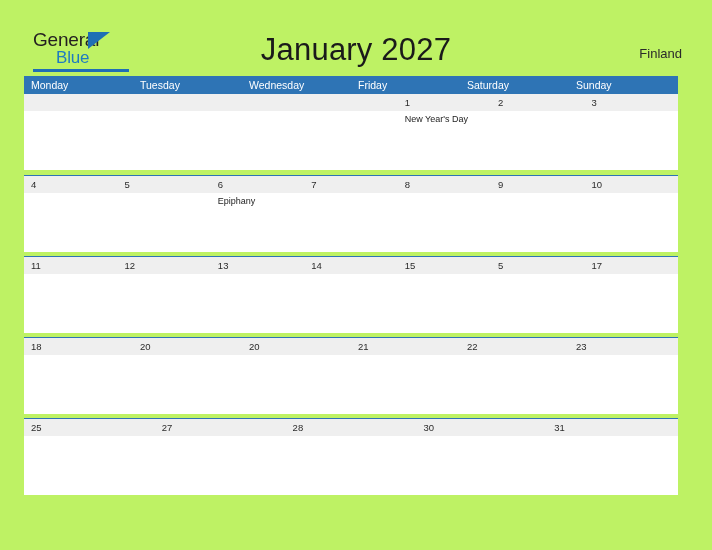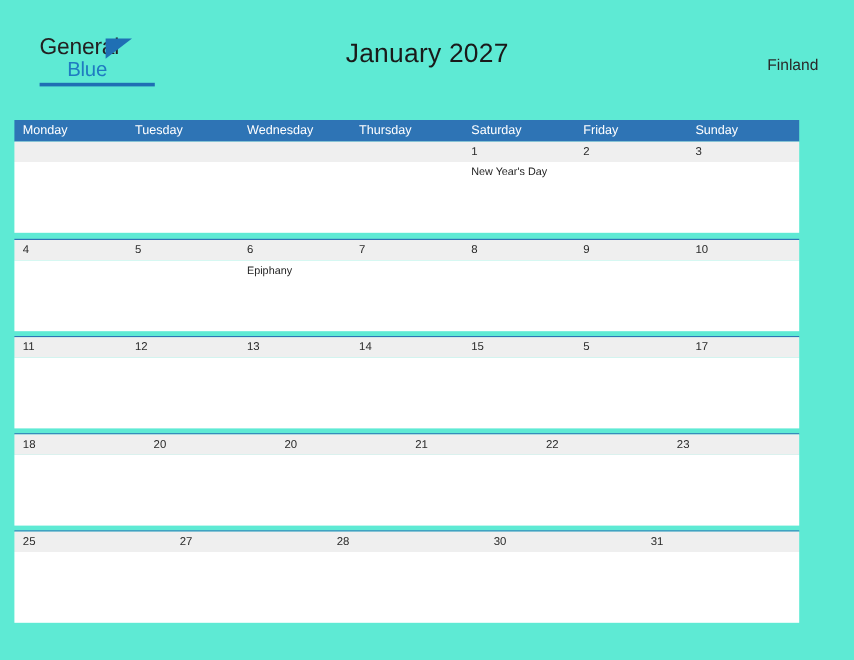--- a/index.html
+++ b/index.html
@@ -13,21 +13,21 @@
     background: #ffffff;
     font-family: "Liberation Sans", sans-serif;
     -webkit-font-smoothing: antialiased;
     overflow: hidden;
   }
 
   .page {
     position: relative;
     width: 712px;
     height: 550px;
-    background: #5eead4;
+    background: #bef264;
     text-decoration: underline;
   }
 
   
   .header {
     position: absolute;
     left: 0;
     top: 0;
     width: 712px;
     height: 76px;
@@ -77,40 +77,39 @@
     height: 3px;
     background: #1f6fb4;
   }
 
   .month-title {
     position: absolute;
     left: 0;
     top: 32px;
     width: 712px;
     text-align: center;
-    font-size: 22px;
+    font-size: 31px;
     color: #1a1a1a;
     letter-spacing: 0.2px;
   }
 
   .region-label {
     position: absolute;
     right: 30px;
     top: 46px;
     font-size: 13px;
     color: #2a2a2a;
   }
 
   
   .calendar {
     position: absolute;
-    left: 12px;
+    left: 24px;
     top: 76px;
     width: 654px;
-    margin-top: 24px;
   }
 
   .weekday-row {
     display: flex;
     width: 654px;
     height: 18px;
     background: #2e74b5;
   }
   .weekday {
     flex: 1 1 0;
@@ -187,23 +186,22 @@
     <div class="month-title">January 2027</div>
 
     <div class="region-label">Finland</div>
   </div>
 
   <div class="calendar">
     <div class="weekday-row">
         <div class="weekday">Monday</div>
         <div class="weekday">Tuesday</div>
         <div class="weekday">Wednesday</div>
-        <div class="weekday">Thursday</div>
+        <div class="weekday">Friday</div>
         <div class="weekday">Saturday</div>
-        <div class="weekday">Friday</div>
         <div class="weekday">Sunday</div>
       </div>
     <div>
         <div class="week-row first">
           <div class="day-band">
             <div class="day-cell-num"></div>
             <div class="day-cell-num"></div>
             <div class="day-cell-num"></div>
             <div class="day-cell-num"></div>
             <div class="day-cell-num">1</div>

